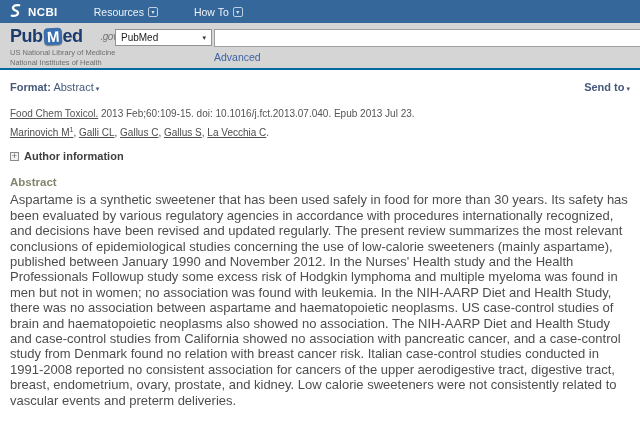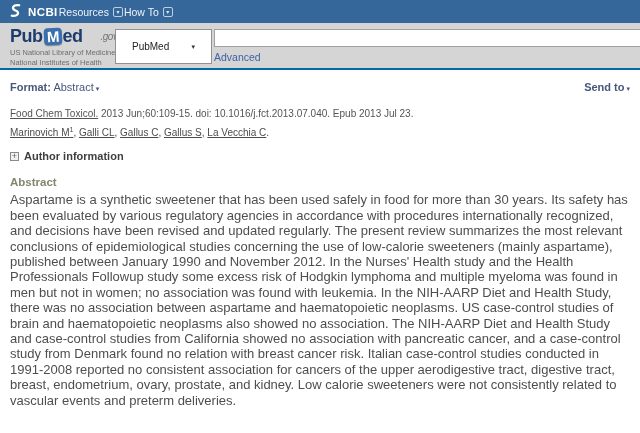--- a/index.html
+++ b/index.html
@@ -1,34 +1,34 @@
 <!DOCTYPE html>
 <html><head>
 <meta charset="utf-8">
 <style>
   * { margin:0; padding:0; box-sizing:border-box; }
   html,body { width:640px; background:#fff; }
   body { font-family:"Liberation Sans","DejaVu Sans",sans-serif; color:#4e4e4e; }
   .page { width:640px; height:433px; position:relative; background:#fff; overflow:hidden; }
 
   
-  .topbar { height:23px; background:#35679a; display:flex; align-items:center; padding:0 8px; gap:1px; }
+  .topbar { height:23px; background:#35679a; display:flex; align-items:center; padding:0 8px; gap:36px; }
   .ncbi-brand { display:flex; align-items:center; gap:5px; color:#fff; font-weight:bold; font-size:11.5px; letter-spacing:.4px; cursor:pointer; }
   .topbar-item { display:flex; align-items:center; gap:4px; color:#eef3f8; font-size:10.5px; cursor:pointer; }
   .drop-box { width:10px; height:10px; border:1px solid #bcd0e2; border-radius:2px; font-size:6px; line-height:8px; text-align:center; color:#dce8f2; }
 
   
   .header { height:47px; background:#d5d5d5; border-bottom:2px solid #0369a1; position:relative; }
   .logo-block { position:absolute; left:10px; top:3px; cursor:pointer; }
   .logo-line { font-size:18px; font-weight:bold; color:#1d3c6e; letter-spacing:-0.5px; display:flex; align-items:center; }
   .logo-m { display:inline-block; background:#39700; background:#3a6fae; color:#fff; border-radius:4px; padding:0 3px; margin:0 1px; font-size:15px; line-height:17px; transform:rotate(-3deg); box-shadow:0 1px 1px rgba(0,0,0,.35); }
   .logo-gov { font-size:10px; font-weight:normal; font-style:italic; color:#777; margin-left:18px; }
   .logo-sub { font-size:7.5px; color:#6e6e6e; line-height:9px; margin-top:1px; }
 
-  .db-select { position:absolute; left:115px; top:6px; width:97px; height:35px; background:#fff; border:1px solid #919191; font-size:10px; color:#222; display:flex; align-items:center; justify-content:space-between; padding:0 16px; cursor:pointer; }
+  .db-select { position:absolute; left:115px; top:6px; width:97px; height:17px; background:#fff; border:1px solid #919191; font-size:10px; color:#222; display:flex; align-items:center; justify-content:space-between; padding:0 5px; cursor:pointer; }
   .db-caret { font-size:7px; color:#333; }
   .search-input { position:absolute; left:214px; top:6px; width:426px; height:18px; border:1px solid #a0a0a0; border-right:none; background:#fff; font-size:11px; padding:0 4px; outline:none; }
   .advanced-link { position:absolute; left:214px; top:28px; font-size:10.5px; color:#3f62a5; text-decoration:none; cursor:pointer; }
 
   
   .content { padding:0 10px; }
   .toolbar { display:flex; justify-content:space-between; align-items:center; margin-top:11px; font-size:11px; color:#46587c; }
   .toolbar b { font-weight:bold; }
   .format-value, .sendto { cursor:pointer; }
   .caret-dk { font-size:7px; color:#46587c; margin-left:2px; }
@@ -103,21 +103,21 @@
       <div>
         <b>Format:</b>
         <span class="format-value">Abstract</span><span class="caret-dk">▾</span>
       </div>
       <div class="sendto">
         <b>Send to</b><span class="caret-dk">▾</span>
       </div>
     </div>
 
     <div class="citation">
-      <a>Food Chem Toxicol.</a><span> 2013 Jun;60:109-15. doi: 10.1016/j.fct.2013.07.040. Epub 2013 Jul 23.</span>
+      <a>Food Chem Toxicol.</a><span> 2013 Feb;60:109-15. doi: 10.1016/j.fct.2013.07.040. Epub 2013 Jul 23.</span>
     </div>
 
 
     <div class="authors">
       <a><span>Marinovich M</span><sup>1</sup></a><span>, </span><a><span>Galli CL</span></a><span>, </span><a><span>Gallus C</span></a><span>, </span><a><span>Gallus S</span></a><span>, </span><a><span>La Vecchia C</span></a><span>.</span>
     </div>
 
     <div class="authorinfo">
       <span class="plus-box">+</span>
       <span class="authorinfo-label">Author information</span>

